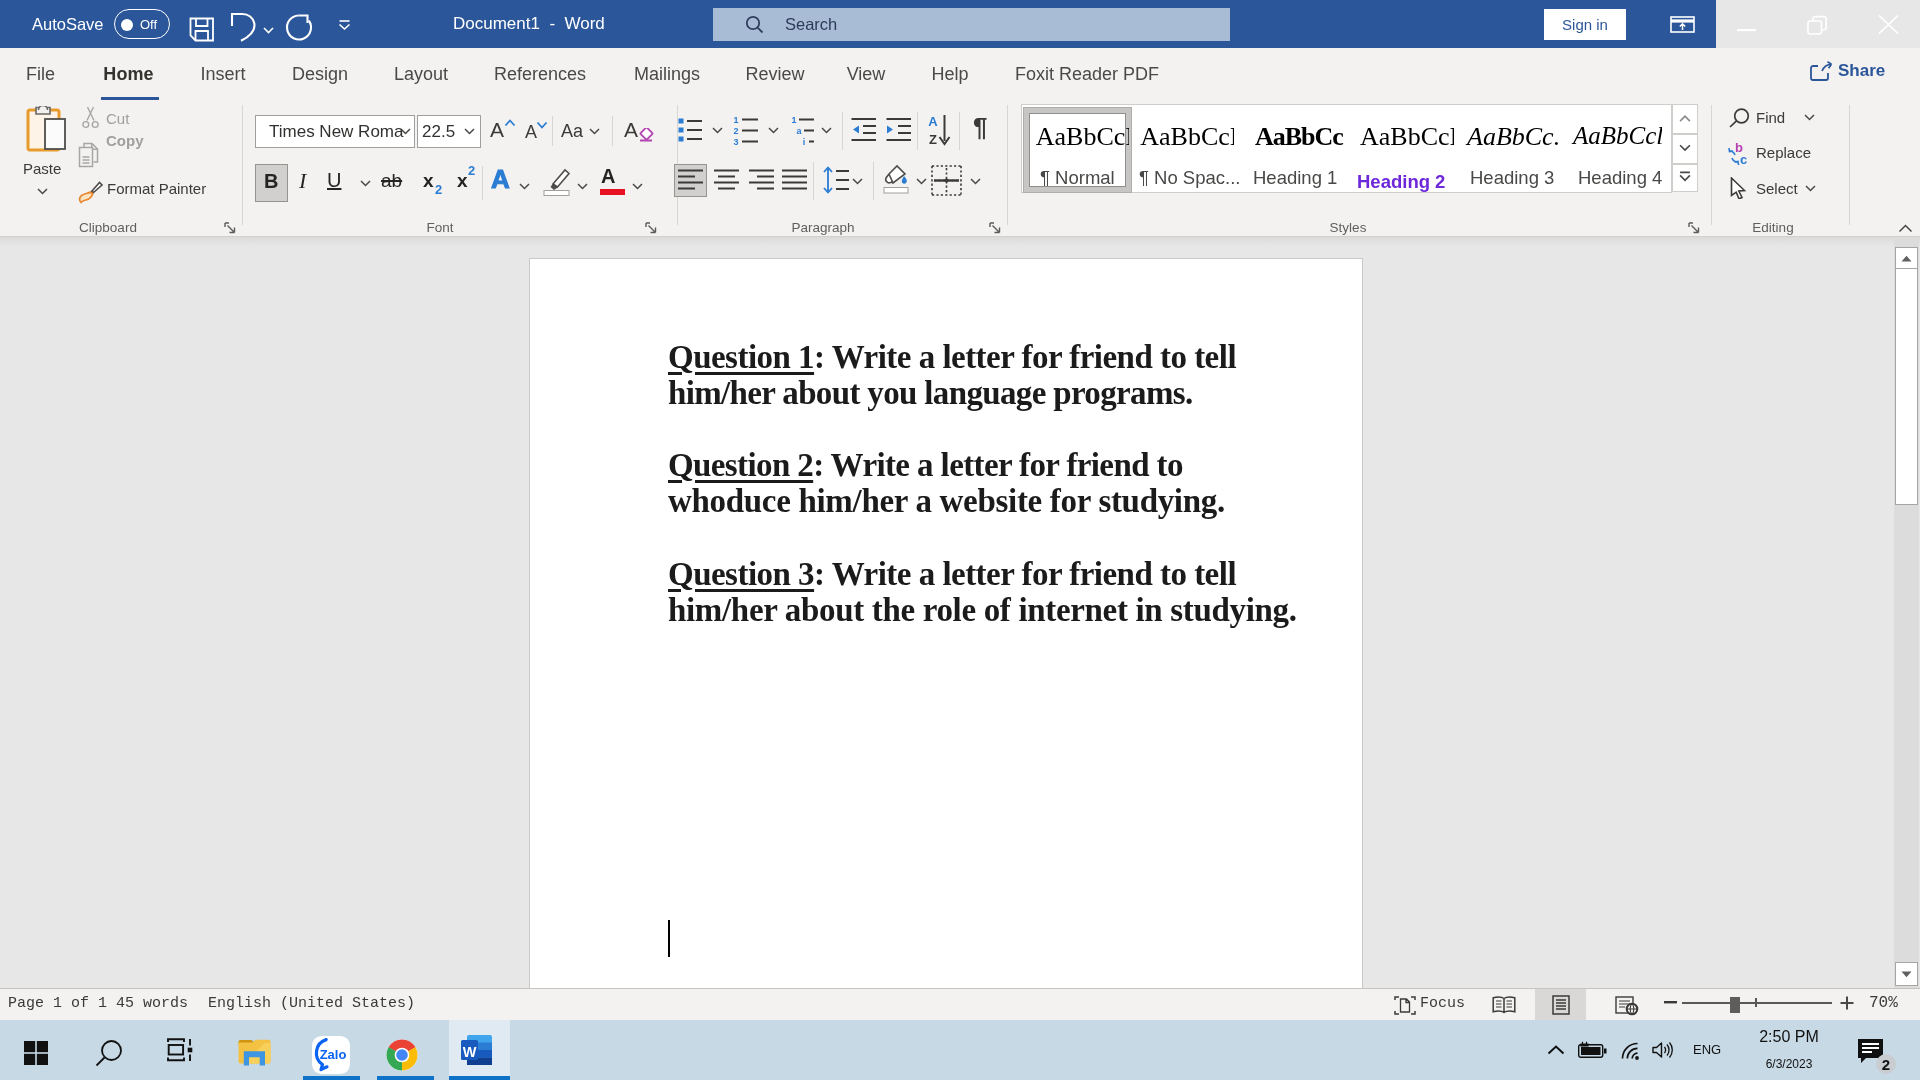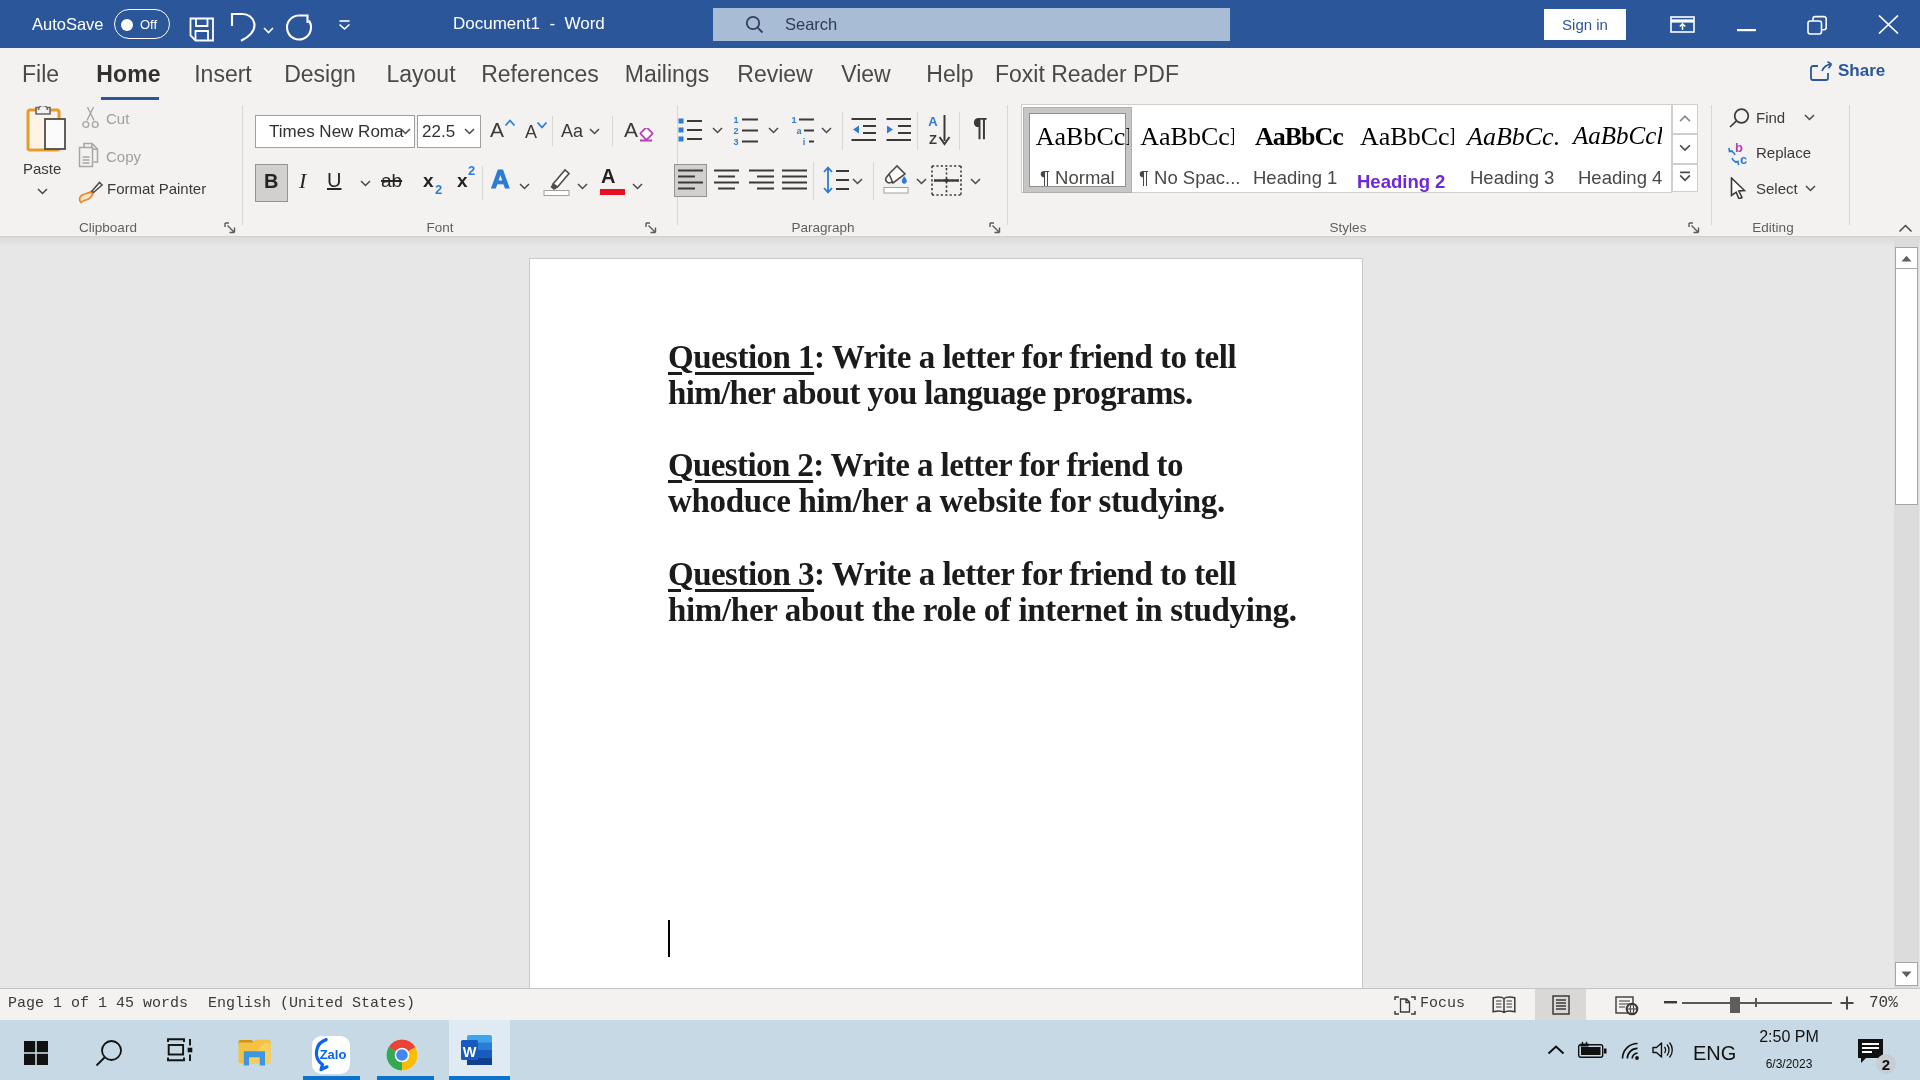--- a/index.html
+++ b/index.html
@@ -2,26 +2,26 @@
 <html><head>
 <meta charset="utf-8">
 <style>
 * { margin:0; padding:0; box-sizing:border-box; }
 html,body { width:1920px; height:1080px; overflow:hidden; font-family:"Liberation Sans", sans-serif; }
 #root { position:relative; width:1920px; height:1080px; background:#e7e7e7; }
 .abs { position:absolute; }
 svg { display:block; }
 
 
-#titlebar { position:absolute; left:0; top:0; width:1920px; height:48px; background:#2b579a; }
+#titlebar { position:absolute; left:0; top:0; width:1716px; height:48px; background:#2b579a; }
 #titlebar .txt { position:absolute; color:#fff; }
 
 
 #tabrow { position:absolute; left:0; top:48px; width:1920px; height:52px; background:#f3f2f1; }
-.tab { position:absolute; top:0; height:52px; transform:translateX(-50%); font-size:23px; color:#4a4947; display:flex; align-items:center; }
+.tab { position:absolute; top:0; height:52px; transform:translateX(-50%); font-size:18px; color:#4a4947; display:flex; align-items:center; }
 
 
 #ribbon { position:absolute; left:0; top:100px; width:1920px; height:137px; background:#f3f2f1; border-bottom:1px solid #d2d0ce; }
 .gsep { position:absolute; top:105px; height:120px; width:1px; background:#d8d6d4; }
 .glabel { position:absolute; top:220px; font-size:13.5px; color:#615f5d; transform:translateX(-50%); }
 .rlabel { position:absolute; font-size:15px; color:#3b3a39; }
 .glab { color:#a19f9d; }
 .combo { position:absolute; background:#fff; border:1px solid #a19f9d; }
 .pressed { position:absolute; background:#d2d0ce; border:1px solid #97948f; }
 .chev { position:absolute; }
@@ -175,21 +175,21 @@
       <circle cx="13.2" cy="18.5" r="2.9"></circle>
     </svg>
     <div class="rlabel glab" style="left:106px;top:110px;">Cut</div>
 
     <svg class="abs" style="left:78px;top:142px;" width="25" height="26" viewBox="0 0 25 26" fill="none" stroke="#a8a6a4" stroke-width="1.5">
       <path d="M6 5 V1.5 H14 L19.5 7 V20 H15.5" fill="none"></path>
       <path d="M13.8 1.8 V7.2 H19.2" fill="none"></path>
       <rect x="1.5" y="5.5" width="13" height="19" fill="#f3f2f1"></rect>
       <path d="M4.5 15 H11.5 M4.5 18 H11.5 M4.5 21 H11.5" stroke-width="1.3"></path>
     </svg>
-    <div class="rlabel glab" style="left:106px;top:148px;">Copy</div>
+    <div class="rlabel glab" style="left:106px;top:132px;font-weight:bold;">Copy</div>
 
     <svg class="abs" style="left:78px;top:179px;" width="26" height="26" viewBox="0 0 26 26">
       <path d="M14 12 L21.5 3.5 L24 6 L15.5 13.5 Z" fill="#fff" stroke="#4f4d4b" stroke-width="1.6"></path>
       <path d="M13.8 11.5 L16 13.8 L14 16 L11.5 13.5 Z" fill="#4f4d4b"></path>
       <path d="M12.3 13 C9 15 7 14 3.5 16.5 C1 18.5 1 21.5 3 23.5 C6.5 20 9 22 12 19 C13.5 17.5 14.3 16 14.8 14.8 Z" fill="#fbe2c0" stroke="#e8862d" stroke-width="1.7"></path>
     </svg>
     <div class="rlabel" style="left:107px;top:180px;">Format Painter</div>
 
     <div class="combo" style="left:254.5px;top:114.5px;width:160px;height:33px;"></div>
     <div class="abs" style="left:261px;top:122px;font-size:17px;color:#323130;margin-left:8px;">Times New Roma</div>
@@ -550,21 +550,21 @@
       <path d="M4.5 16.5 A15 15 0 0 1 19.5 1.5"></path>
       <path d="M9.3 16.5 A10.2 10.2 0 0 1 19.5 6.3"></path>
       <path d="M14.2 16.5 A5.3 5.3 0 0 1 19.5 11.2"></path>
       <circle cx="19" cy="16" r="1.9" fill="#111" stroke="none"></circle>
     </svg>
 
     <svg class="abs" style="left:1652px;top:22px;" width="24" height="16" viewBox="0 0 24 16">
       <path d="M1 5.5 H4.5 L9.5 1 V15 L4.5 10.5 H1 Z" fill="none" stroke="#111" stroke-width="1.4" stroke-linejoin="round"></path>
       <path d="M12.5 5 A5 5 0 0 1 12.5 11 M15 2.5 A8.5 8.5 0 0 1 15 13.5 M17.5 0.5 A11.5 11.5 0 0 1 17.5 15.5" fill="none" stroke="#111" stroke-width="1.3"></path>
     </svg>
-    <div class="abs" style="left:1693px;top:22px;font-size:20px;color:#111;">ENG</div>
+    <div class="abs" style="left:1693px;top:22px;font-size:13px;color:#111;">ENG</div>
     <div class="abs" style="left:1756px;top:1028px;"></div>
     <div class="abs" style="left:1744px;top:8px;width:90px;text-align:center;font-size:16px;color:#111;">2:50 PM</div>
     <div class="abs" style="left:1744px;top:37px;width:90px;text-align:center;font-size:12px;color:#111;">6/3/2023</div>
 
     <svg class="abs" style="left:1857px;top:18px;" width="40" height="37" viewBox="0 0 40 37">
       <path d="M1 1 H26 V20 H9 L4 25 V20 H1 Z" fill="#111"></path>
       <path d="M5 6 H22 M5 10 H22 M5 14 H15" stroke="#fff" stroke-width="1.8"></path>
       <circle cx="29" cy="26" r="10" fill="#c9cdd1"></circle>
       <text x="29" y="31.5" font-family="Liberation Sans" font-size="15px" font-weight="bold" fill="#111" text-anchor="middle">2</text>
     </svg>

